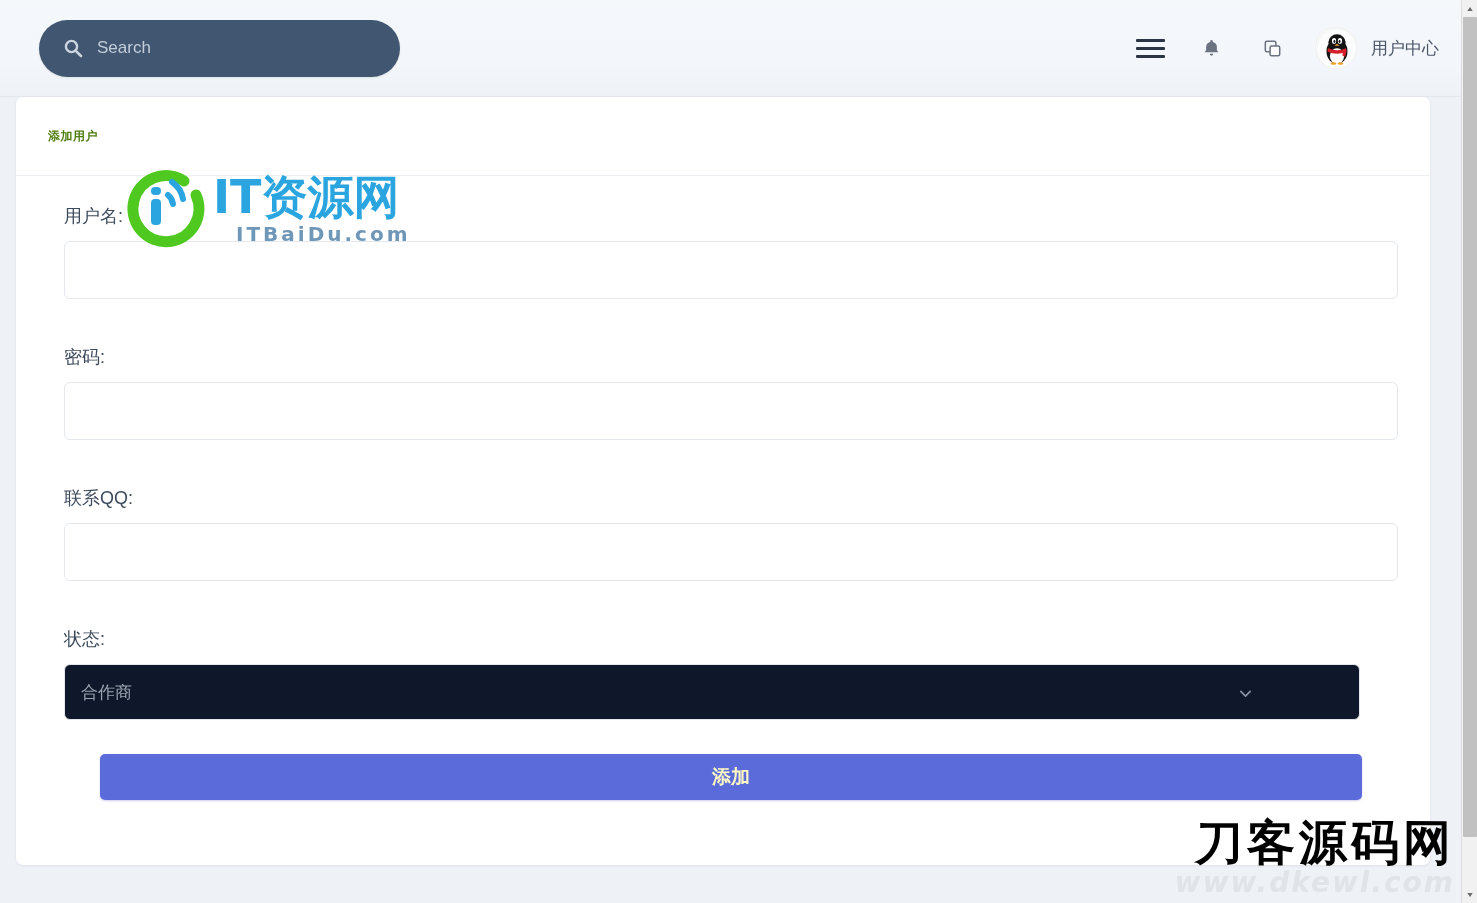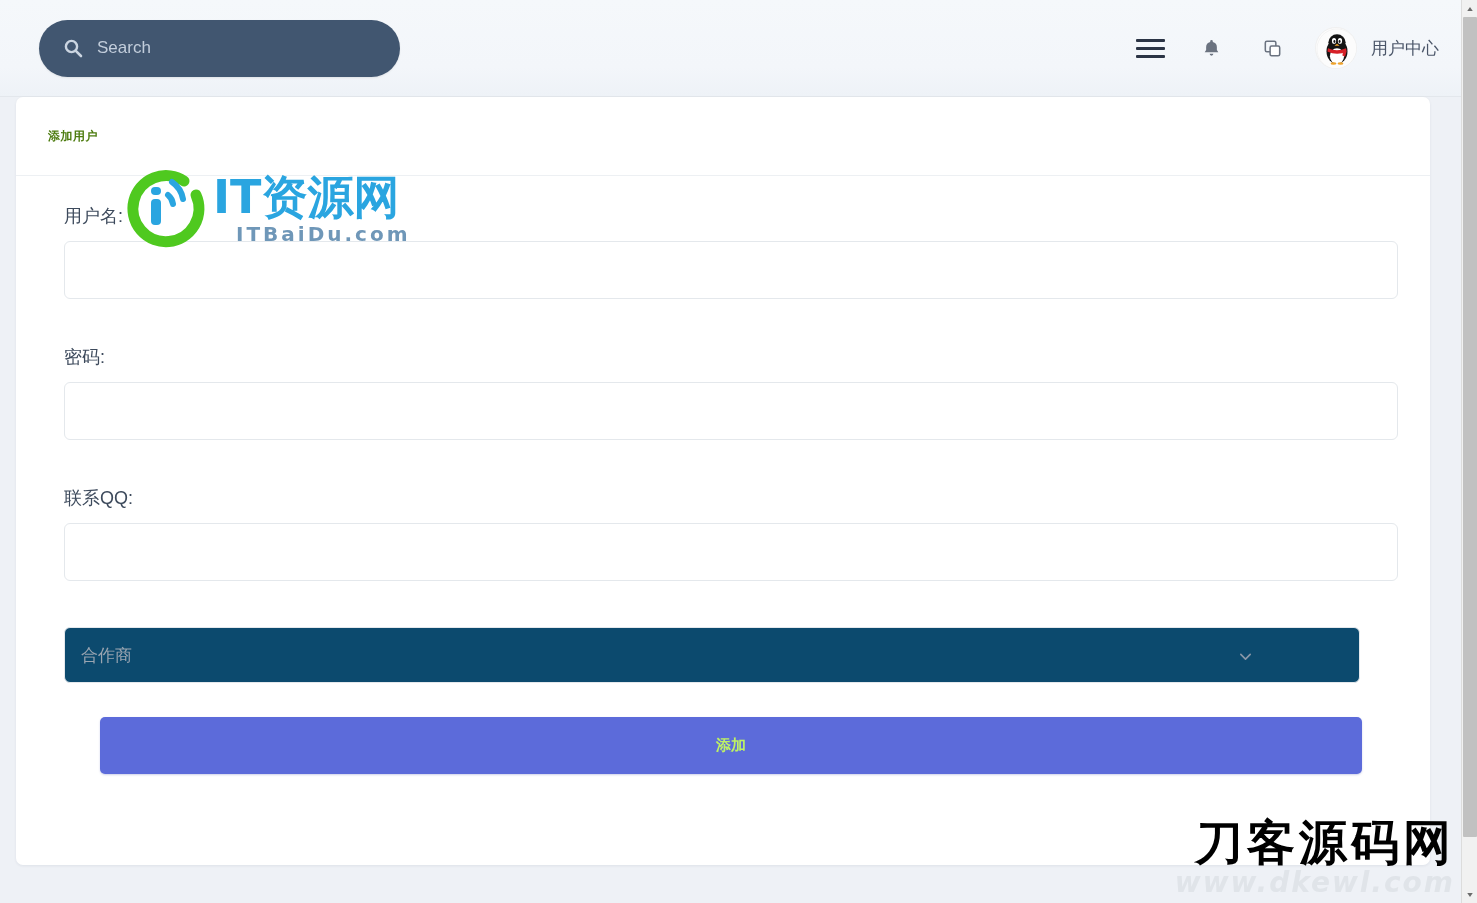--- a/index.html
+++ b/index.html
@@ -145,46 +145,46 @@
   .gap-b { height: 46px; }
   .gap-c { height: 46px; }
 
   .select-wrap { position: relative; }
   .field-select {
     display: block;
     width: 1296px;
     height: 56px;
     border: 1px solid #e4e8ec;
     border-radius: 6px;
-    background: #0c4a6e;
+    background: #0f172a;
     outline: none;
     font-size: 17px;
     color: #9aa5b1;
     padding: 0 16px;
     appearance: none;
     -webkit-appearance: none;
     font-family: "Liberation Sans", sans-serif;
   }
   .chevron {
     position: absolute;
     right: 145px;
     top: 22px;
     pointer-events: none;
   }
 
   .submit-row { padding: 34px 36px 0 36px; }
   .submit-btn {
     display: block;
     width: 100%;
-    height: 57px;
+    height: 46px;
     background: #5c6bda;
     border: none;
     border-radius: 5px;
-    color: #bef264;
-    font-size: 15px;
+    color: #fef9c3;
+    font-size: 19px;
     font-weight: bold;
     cursor: pointer;
     font-family: "Liberation Sans", sans-serif;
     box-shadow: 0 1px 2px rgba(60,70,170,0.25);
   }
 
   
   #it-logo {
     position: absolute;
     left: 110px;
@@ -345,20 +345,21 @@
       <div class="gap-b"></div>
 
       <div class="field">
         <label class="field-label">联系QQ:</label>
         <input class="field-input" value="" style="">
       </div>
 
       <div class="gap-c"></div>
 
       <div class="field">
+        <label class="field-label">状态:</label>
         <div class="select-wrap">
           <select class="field-select">
             <option>合作商</option>
           </select>
           <span class="chevron">
             <svg viewBox="0 0 16 16" width="15" height="15">
               <path d="M3 5.8l5 5 5-5" fill="none" stroke="#8a97a8" stroke-width="1.7" stroke-linecap="round" stroke-linejoin="round"></path>
             </svg>
           </span>
         </div>

